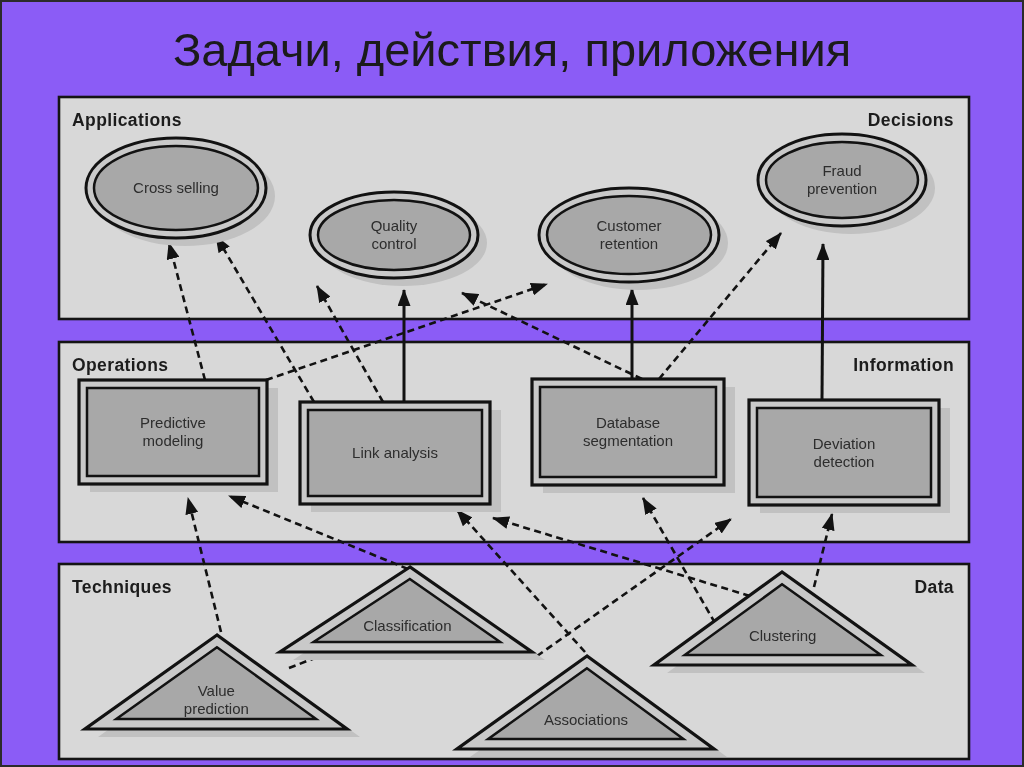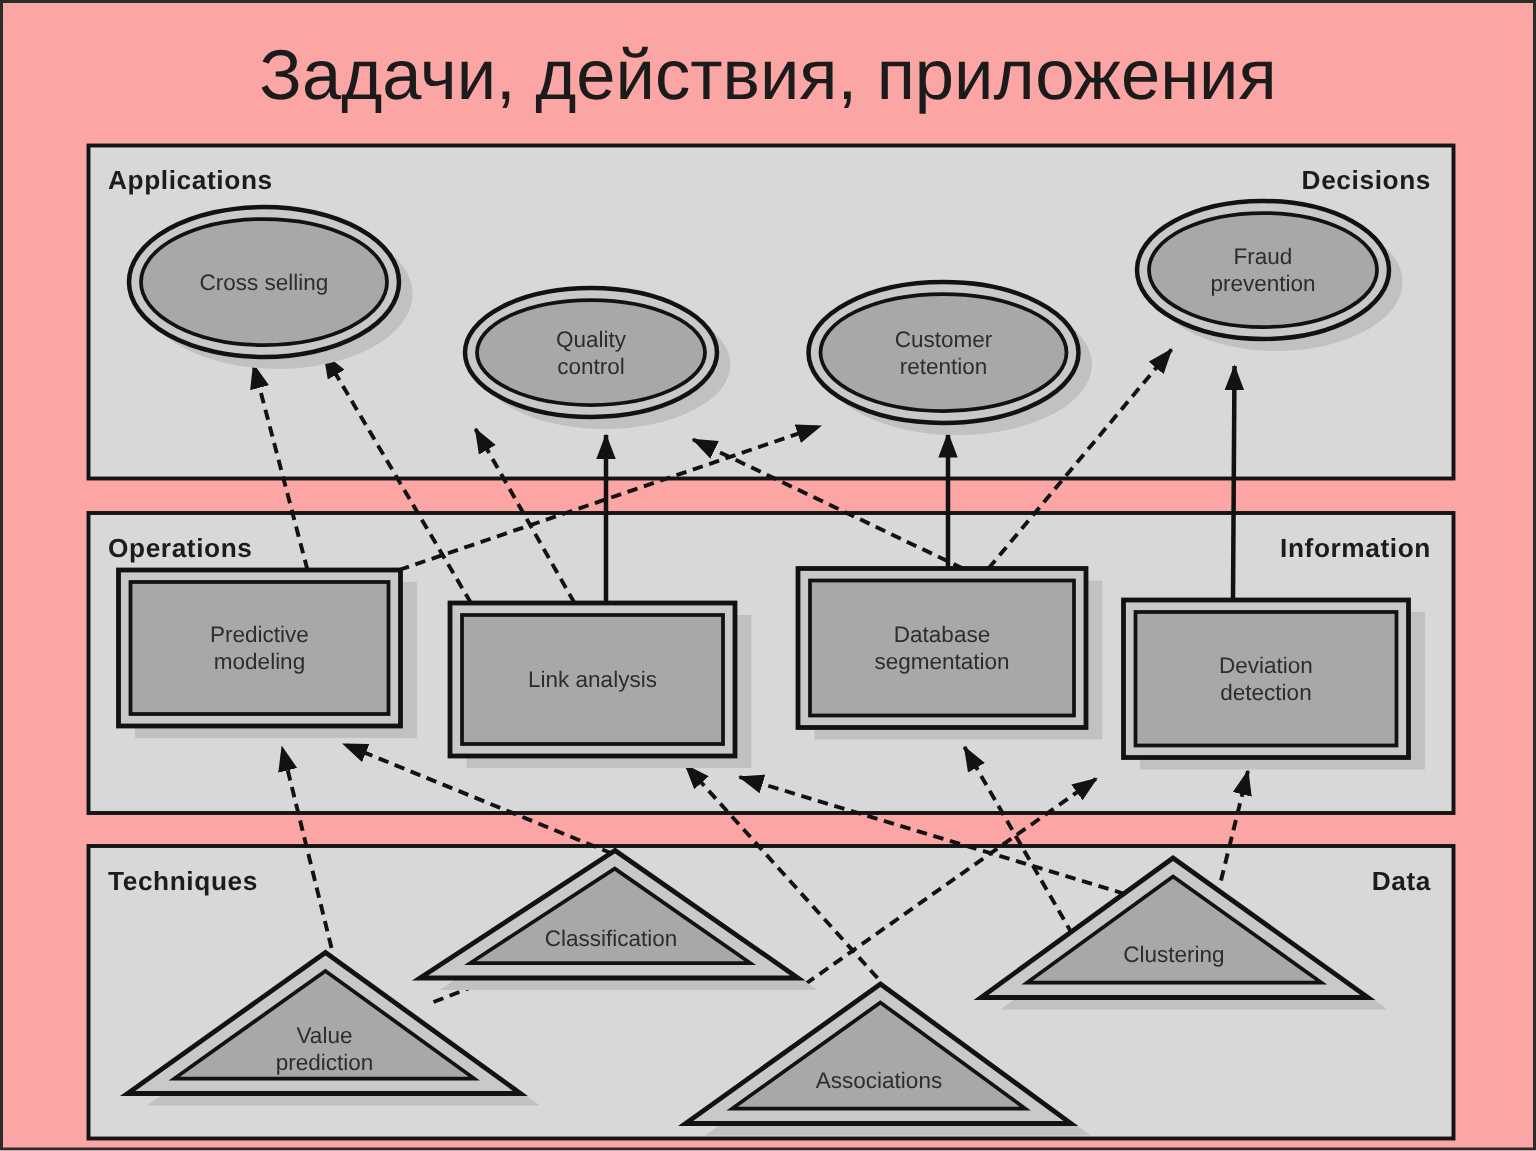--- a/index.html
+++ b/index.html
@@ -1,18 +1,18 @@
 <!DOCTYPE html>
 <html><head>
 <meta charset="utf-8">
 <style>
   html,body{margin:0;padding:0;background:#ffffff;}
   #screen{
     width:1024px;height:767px;position:relative;overflow:hidden;
-    background:#fca5a5;border:2px solid #2b2b2b;box-sizing:border-box;
+    background:#8b5cf6;border:2px solid #2b2b2b;box-sizing:border-box;
     font-family:"Liberation Sans", sans-serif;
   }
   #slide-title{
     position:absolute;top:22px;left:0;width:100%;text-align:center;
     font-size:47px;font-weight:400;color:#1b1b1b;line-height:1.1;
     font-family:"Liberation Sans", sans-serif;white-space:nowrap;
   }
   svg{position:absolute;top:0;left:0;}
   text{font-family:"Liberation Sans", sans-serif;}
   .band-rect{stroke-width:2.6;}

